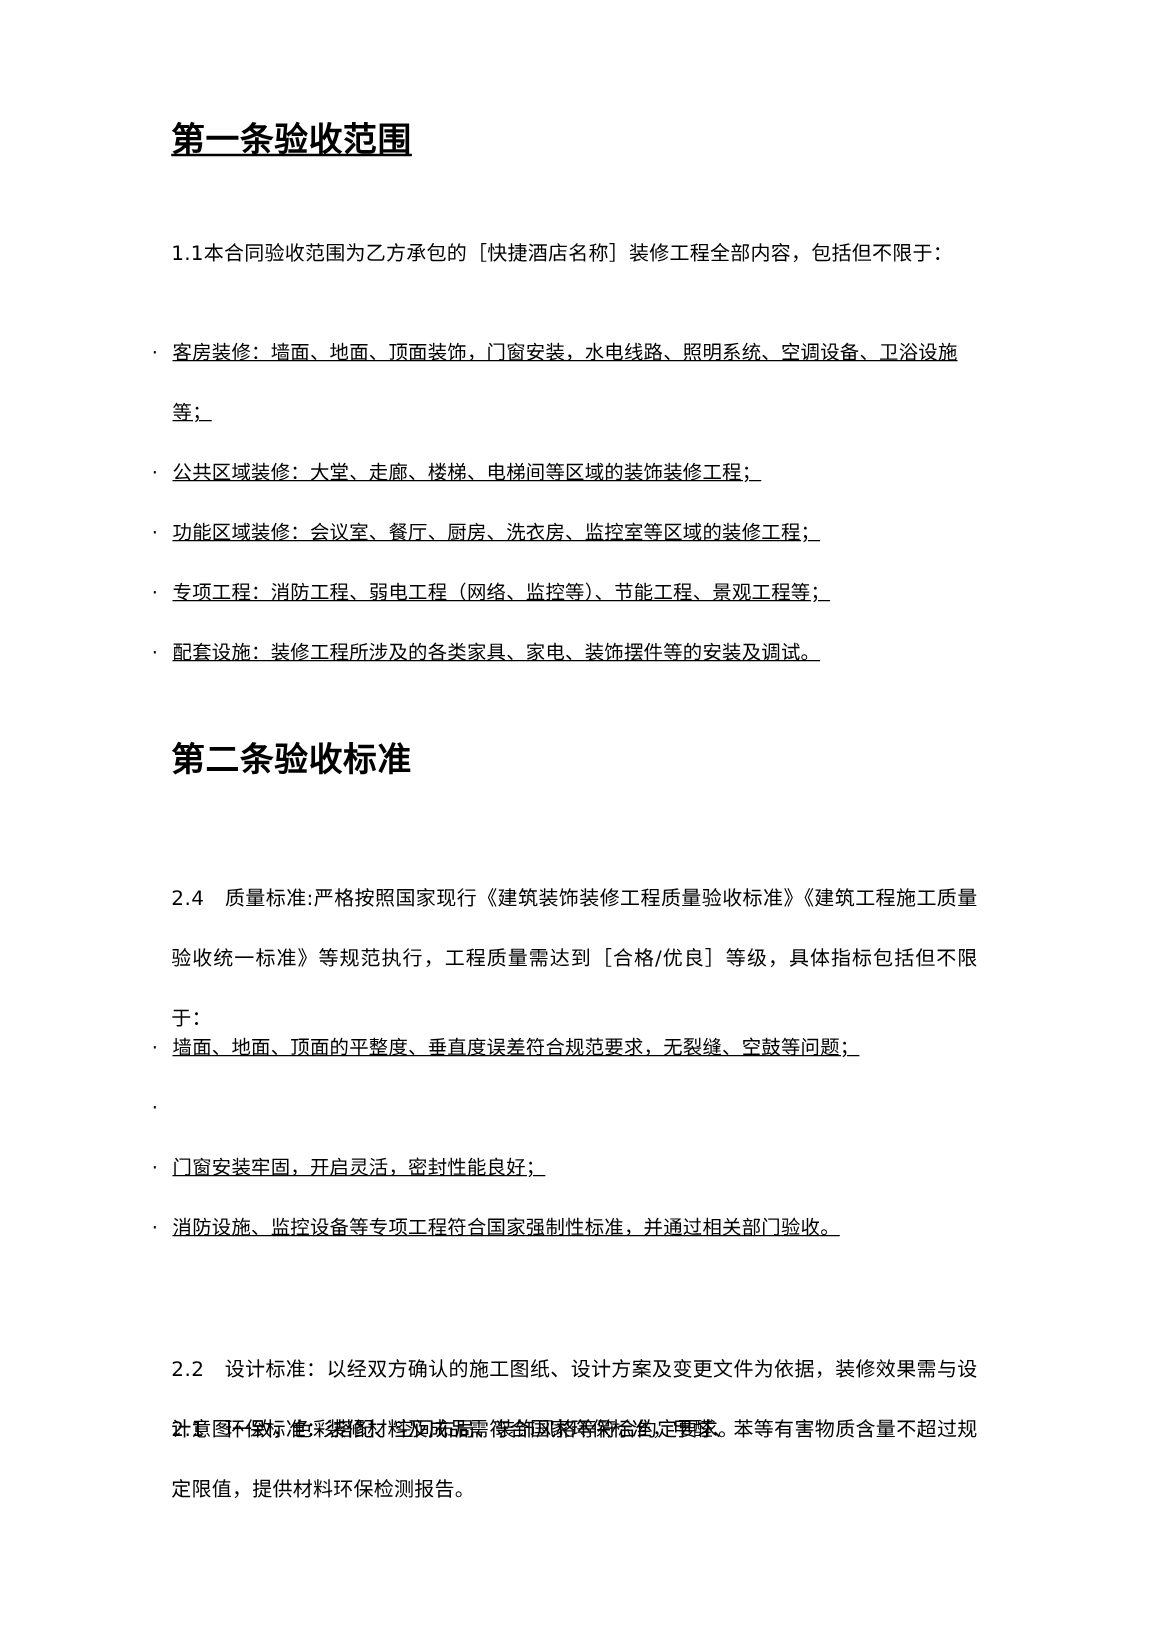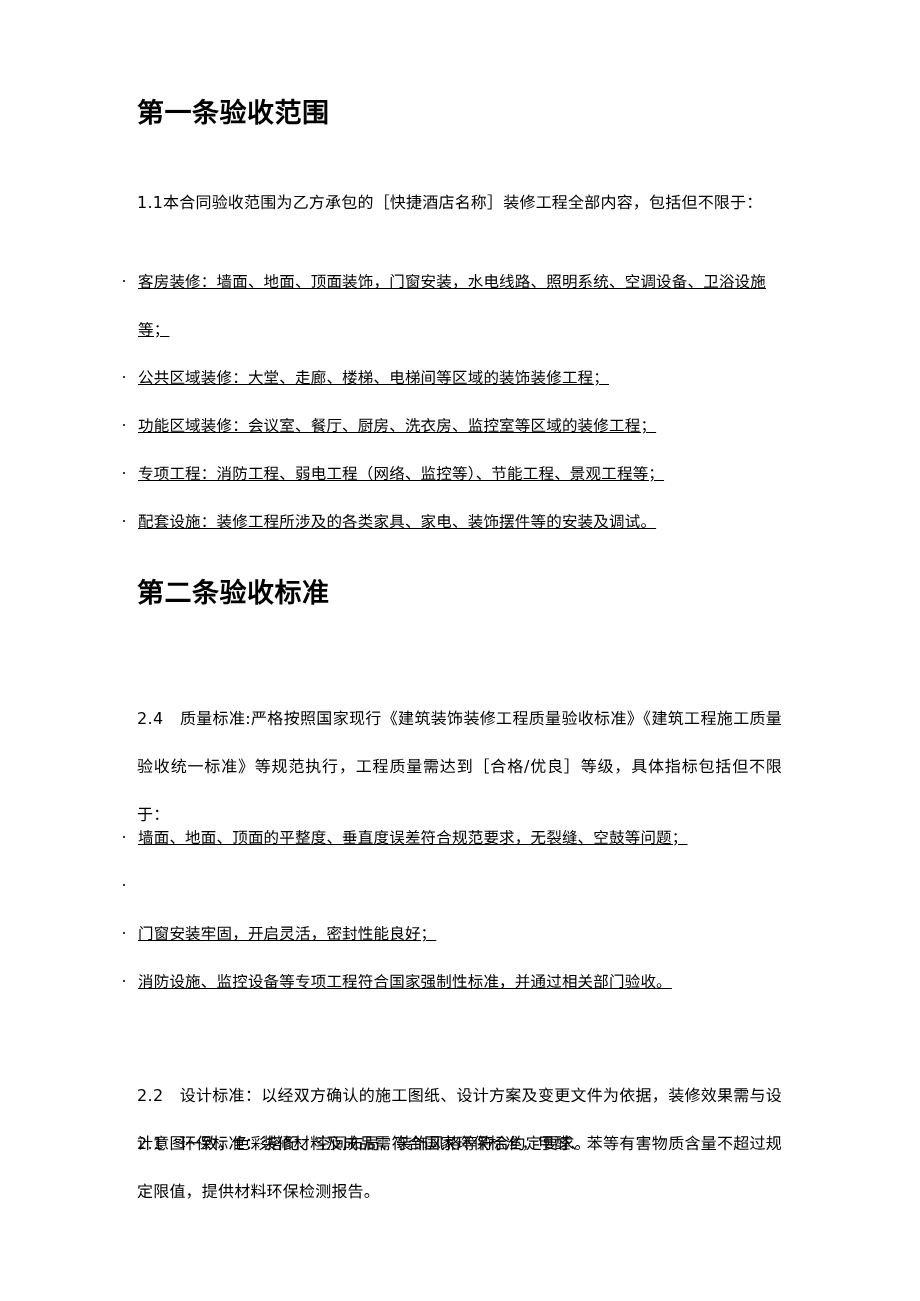--- a/index.html
+++ b/index.html
@@ -36,25 +36,26 @@
     color: #000000;
     line-height: 1.25;
     letter-spacing: 0.5px;
     margin: 0;
     padding: 0;
   }
   .h-sec1 {
     position: absolute;
     left: 137px;
     top: 96px;
+    text-decoration: underline;
   }
   .h-sec2 {
     position: absolute;
     left: 137px;
-    top: 576px;
+    top: 592px;
   }
 
   
   .para {
     position: absolute;
     font-size: 16px;
     line-height: 48px;
     color: #000000;
     letter-spacing: 0.2px;
     text-align: justify;

